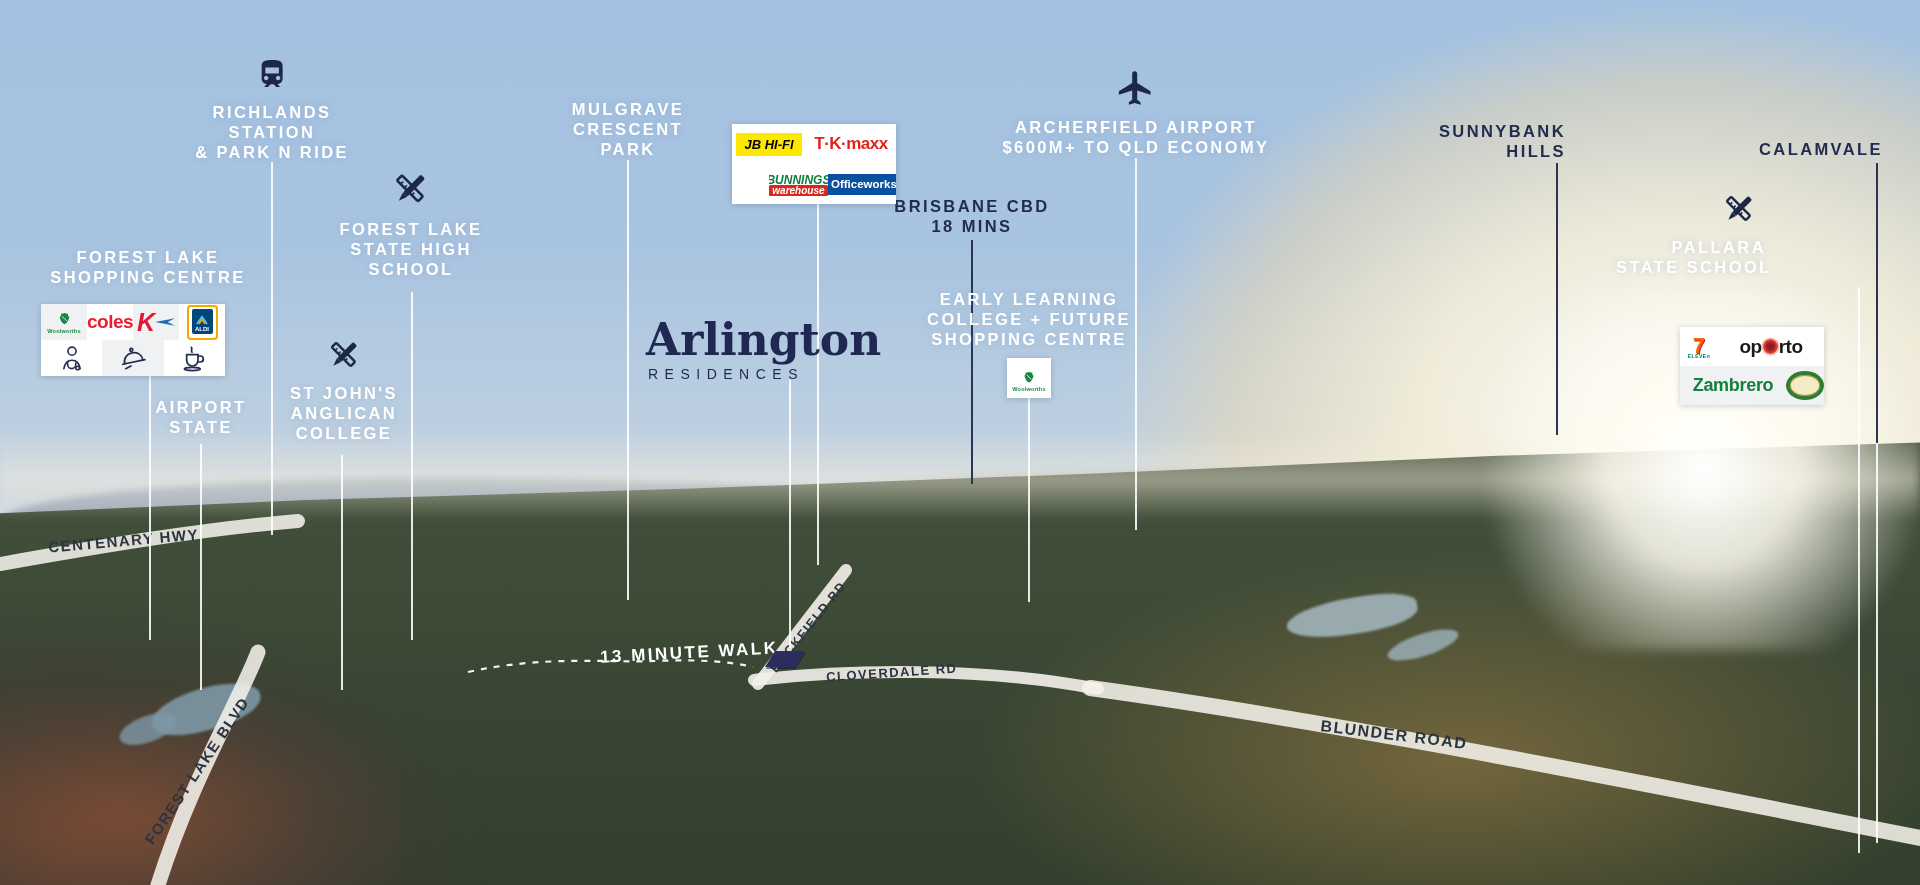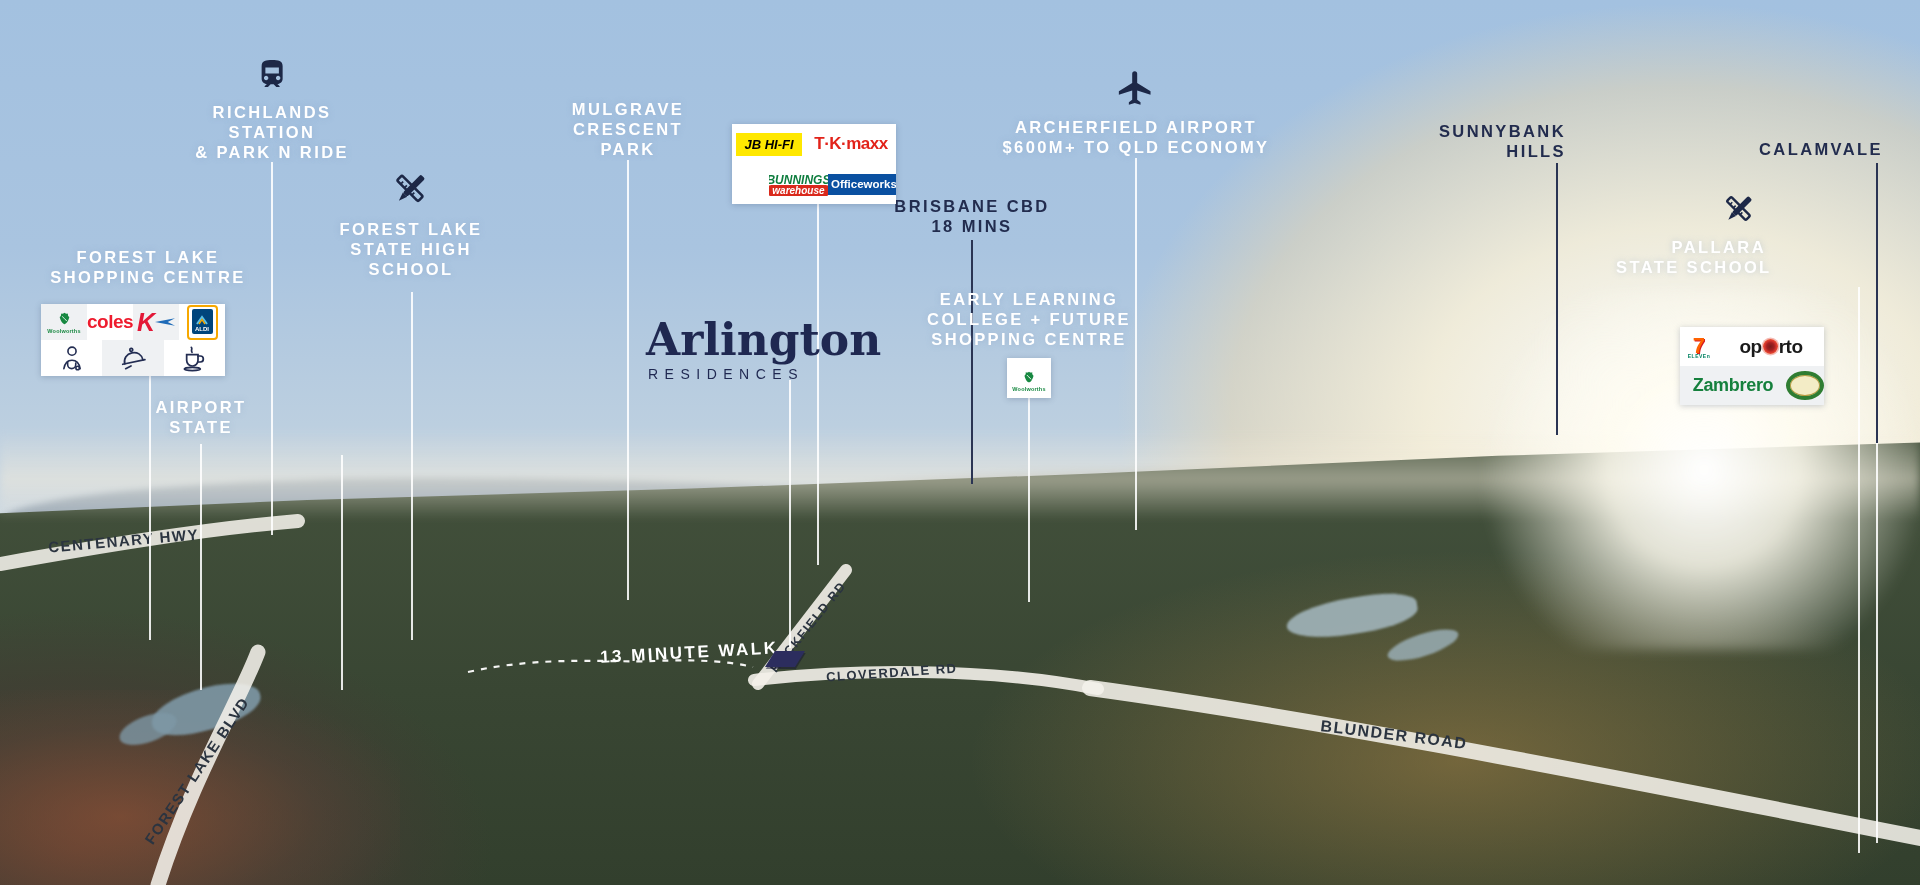--- a/index.html
+++ b/index.html
@@ -180,20 +180,37 @@
     <span>FOREST LAKE</span>
     <span>STATE HIGH</span>
     <span>SCHOOL</span>
   </div>
 
   <div class="callout" style="left:201px;top:398px;transform:translateX(-50%);">
     <span>AIRPORT</span>
     <span>STATE</span>
   </div>
 
+  <div class="callout" style="left:344px;top:336px;transform:translateX(-50%);">
+    <span class="ico">
+      <svg width="38" height="38" viewBox="0 0 48 48">
+          <g transform="rotate(45 24 24)">
+            <rect x="20.5" y="4" width="7" height="29" rx="2" fill="#1d2847"></rect>
+            <path d="M20.5 33 L24 43 L27.5 33 Z" fill="#1d2847"></path>
+          </g>
+          <g transform="rotate(-45 24 24)">
+            <rect x="20" y="6" width="8" height="34" rx="2" fill="none" stroke="#1d2847" stroke-width="3"></rect>
+            <path d="M20 12h4 M20 18h4 M20 24h4 M20 30h4" stroke="#1d2847" stroke-width="2"></path>
+          </g>
+        </svg>
+    </span>
+    <span>ST JOHN'S</span>
+    <span>ANGLICAN</span>
+    <span>COLLEGE</span>
+  </div>
 
   <div class="callout" style="left:628px;top:100px;transform:translateX(-50%);">
     <span>MULGRAVE</span>
     <span>CRESCENT</span>
     <span>PARK</span>
   </div>
 
   <div class="callout dark" style="left:972px;top:197px;transform:translateX(-50%);">
     <span>BRISBANE CBD</span>
     <span>18 MINS</span>

